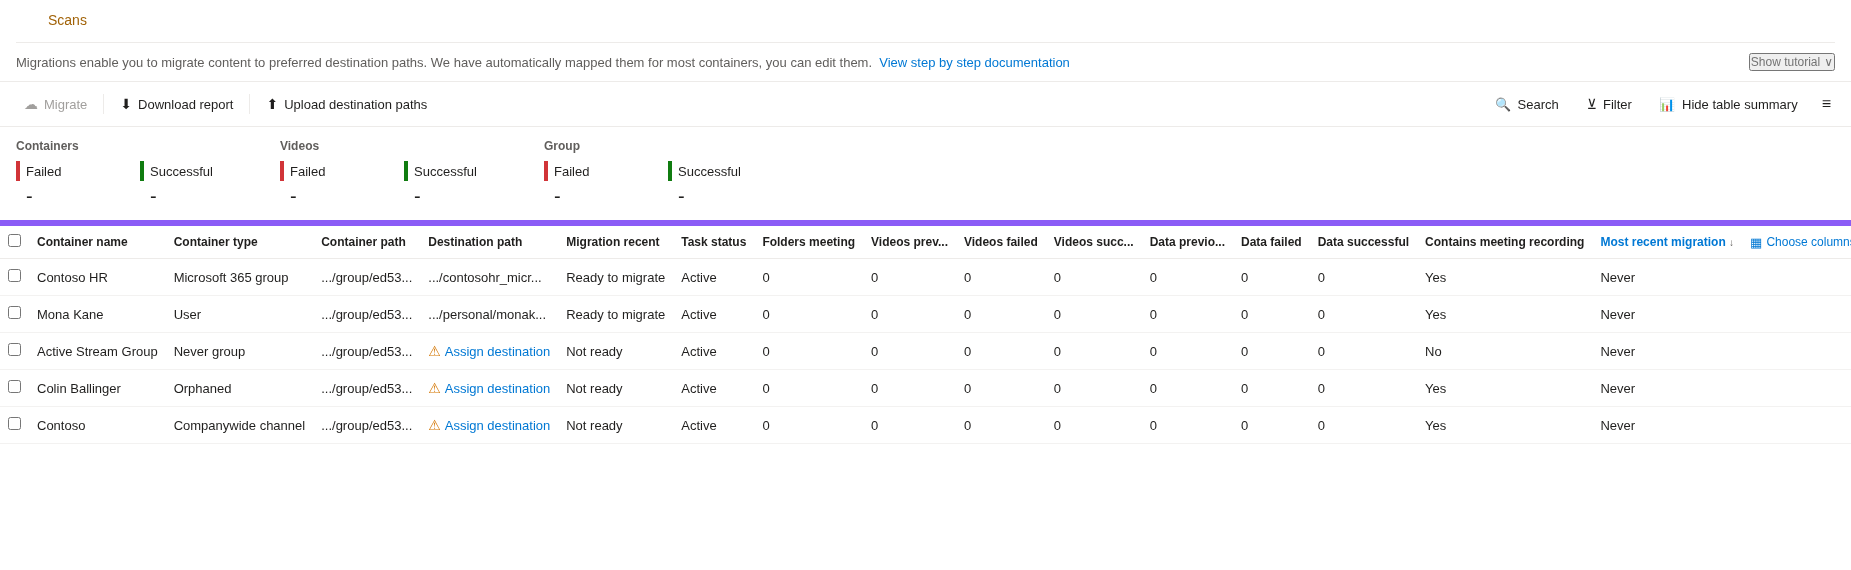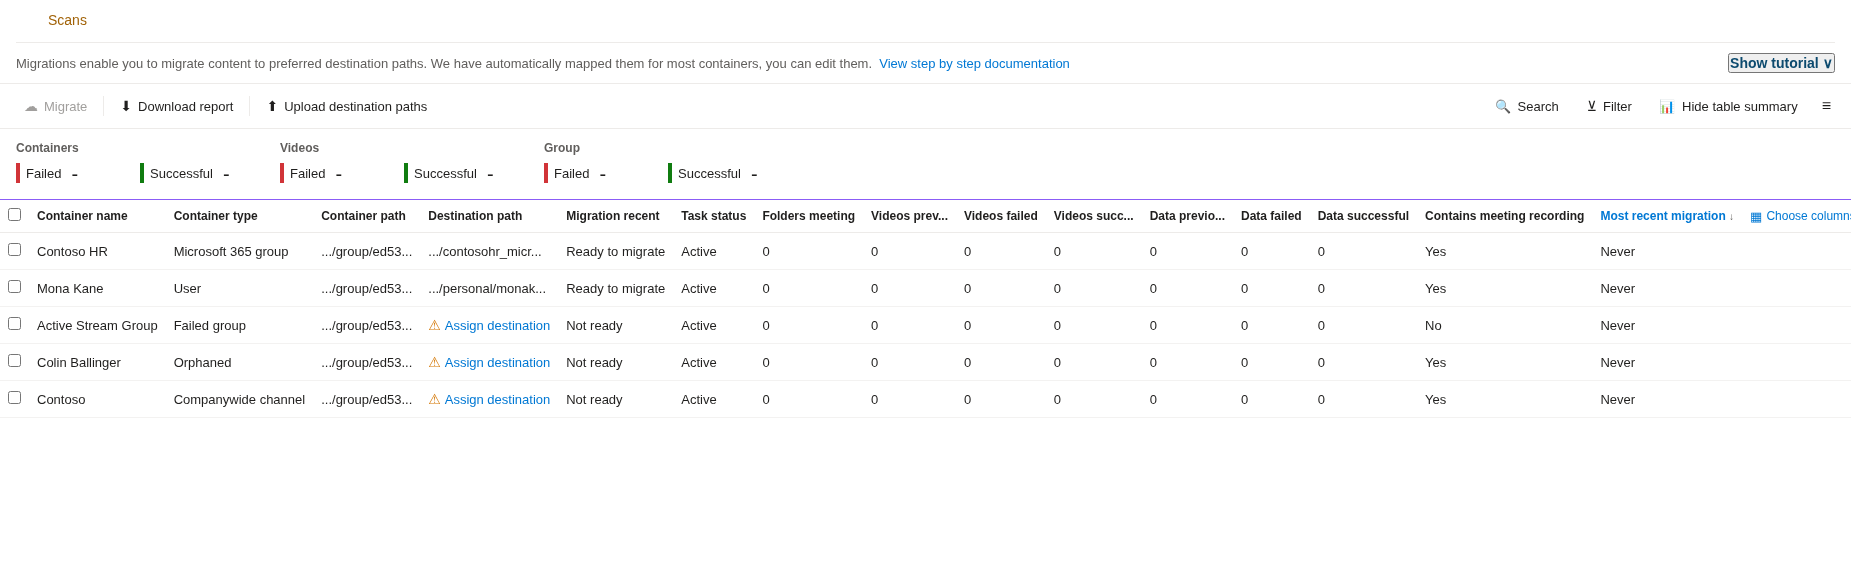--- a/index.html
+++ b/index.html
@@ -4,35 +4,35 @@
   <style>
     * { box-sizing: border-box; margin: 0; padding: 0; }
     body { font-family: 'Segoe UI', -apple-system, BlinkMacSystemFont, sans-serif; font-size: 13px; color: #201f1e; background: #fff; overflow-x: auto; }
 
     .tabs { display: flex; gap: 0; border-bottom: 1px solid #edebe9; padding: 0 16px; }
     .tab { padding: 12px 16px; cursor: pointer; font-size: 14px; color: #a16207; border-bottom: 2px solid transparent; text-decoration: none; }
     .tab.active { color: #0078d4; border-bottom: 2px solid #0078d4; font-weight: 600; }
 
     .info-bar { display: flex; align-items: center; justify-content: space-between; padding: 10px 16px; font-size: 13px; color: #605e5c; border-bottom: 1px solid #edebe9; }
     .info-bar .link { color: #0078d4; cursor: pointer; text-decoration: none; }
-    .show-tutorial { color: #0c4a6e; cursor: pointer; font-size: 14px; display: flex; align-items: center; gap: 4px; white-space: nowrap; font-weight: bold; }
+    .show-tutorial { color: #737373; cursor: pointer; font-size: 12px; display: flex; align-items: center; gap: 4px; white-space: nowrap; }
 
     .toolbar { display: flex; align-items: center; justify-content: space-between; padding: 8px 16px; border-bottom: 1px solid #edebe9; }
     .toolbar-left { display: flex; align-items: center; gap: 4px; }
     .toolbar-right { display: flex; align-items: center; gap: 12px; }
     .toolbar-btn { display: flex; align-items: center; gap: 6px; padding: 5px 8px; background: none; border: none; cursor: pointer; font-size: 13px; color: #201f1e; border-radius: 2px; }
     .toolbar-btn.disabled { color: #a19f9d; cursor: default; }
     .toolbar-divider { width: 1px; height: 20px; background: #edebe9; margin: 0 4px; }
 
-    .summary-section { padding: 12px 16px; border-bottom: 1px solid #8b5cf6; }
+    .summary-section { padding: 12px 16px; border-bottom: 6px solid #8b5cf6; }
     .summary-groups { display: flex; gap: 0; }
     .summary-group { margin-right: 40px; }
     .summary-group-title { font-size: 12px; font-weight: 600; color: #605e5c; margin-bottom: 8px; }
     .summary-items { display: flex; gap: 24px; }
-    .summary-item { display: flex; min-width: 100px; }
+    .summary-item { display: flex; flex-direction: column; min-width: 100px; }
     .summary-item-label { display: flex; align-items: center; gap: 6px; font-size: 13px; color: #201f1e; margin-bottom: 4px; }
     .summary-item-bar { width: 4px; height: 20px; }
     .summary-item-bar.red { background: #d13438; }
     .summary-item-bar.green { background: #107c10; }
     .summary-item-value { font-size: 20px; font-weight: 400; color: #201f1e; padding-left: 10px; }
 
     .table-wrapper { overflow-x: auto; }
     table { width: 100%; border-collapse: collapse; font-size: 13px; }
     thead tr { border-bottom: 1px solid #edebe9; }
     thead th { padding: 8px 8px; text-align: left; font-weight: 600; color: #201f1e; font-size: 12px; white-space: nowrap; user-select: none; cursor: pointer; }
@@ -227,21 +227,21 @@
           <td><span>0</span></td>
           <td><span>0</span></td>
           <td><span>0</span></td>
           <td><span>Yes</span></td>
           <td><span>Never</span></td>
           <td></td>
         </tr>
         <tr>
           <td><input type="checkbox" style="cursor: pointer;"></td>
           <td><span class="container-name">Active Stream Group</span></td>
-          <td><span>Failed group</span></td>
+          <td><span>Never group</span></td>
           <td><span>.../group/ed53...</span></td>
           <td><span class="warning-icon">⚠ </span><span style="color: rgb(0, 120, 212); cursor: pointer;">Assign destination</span></td>
           <td><span>Not ready</span></td>
           <td><span>Active</span></td>
           <td><span>0</span></td>
           <td><span>0</span></td>
           <td><span>0</span></td>
           <td><span>0</span></td>
           <td><span>0</span></td>
           <td><span>0</span></td>

